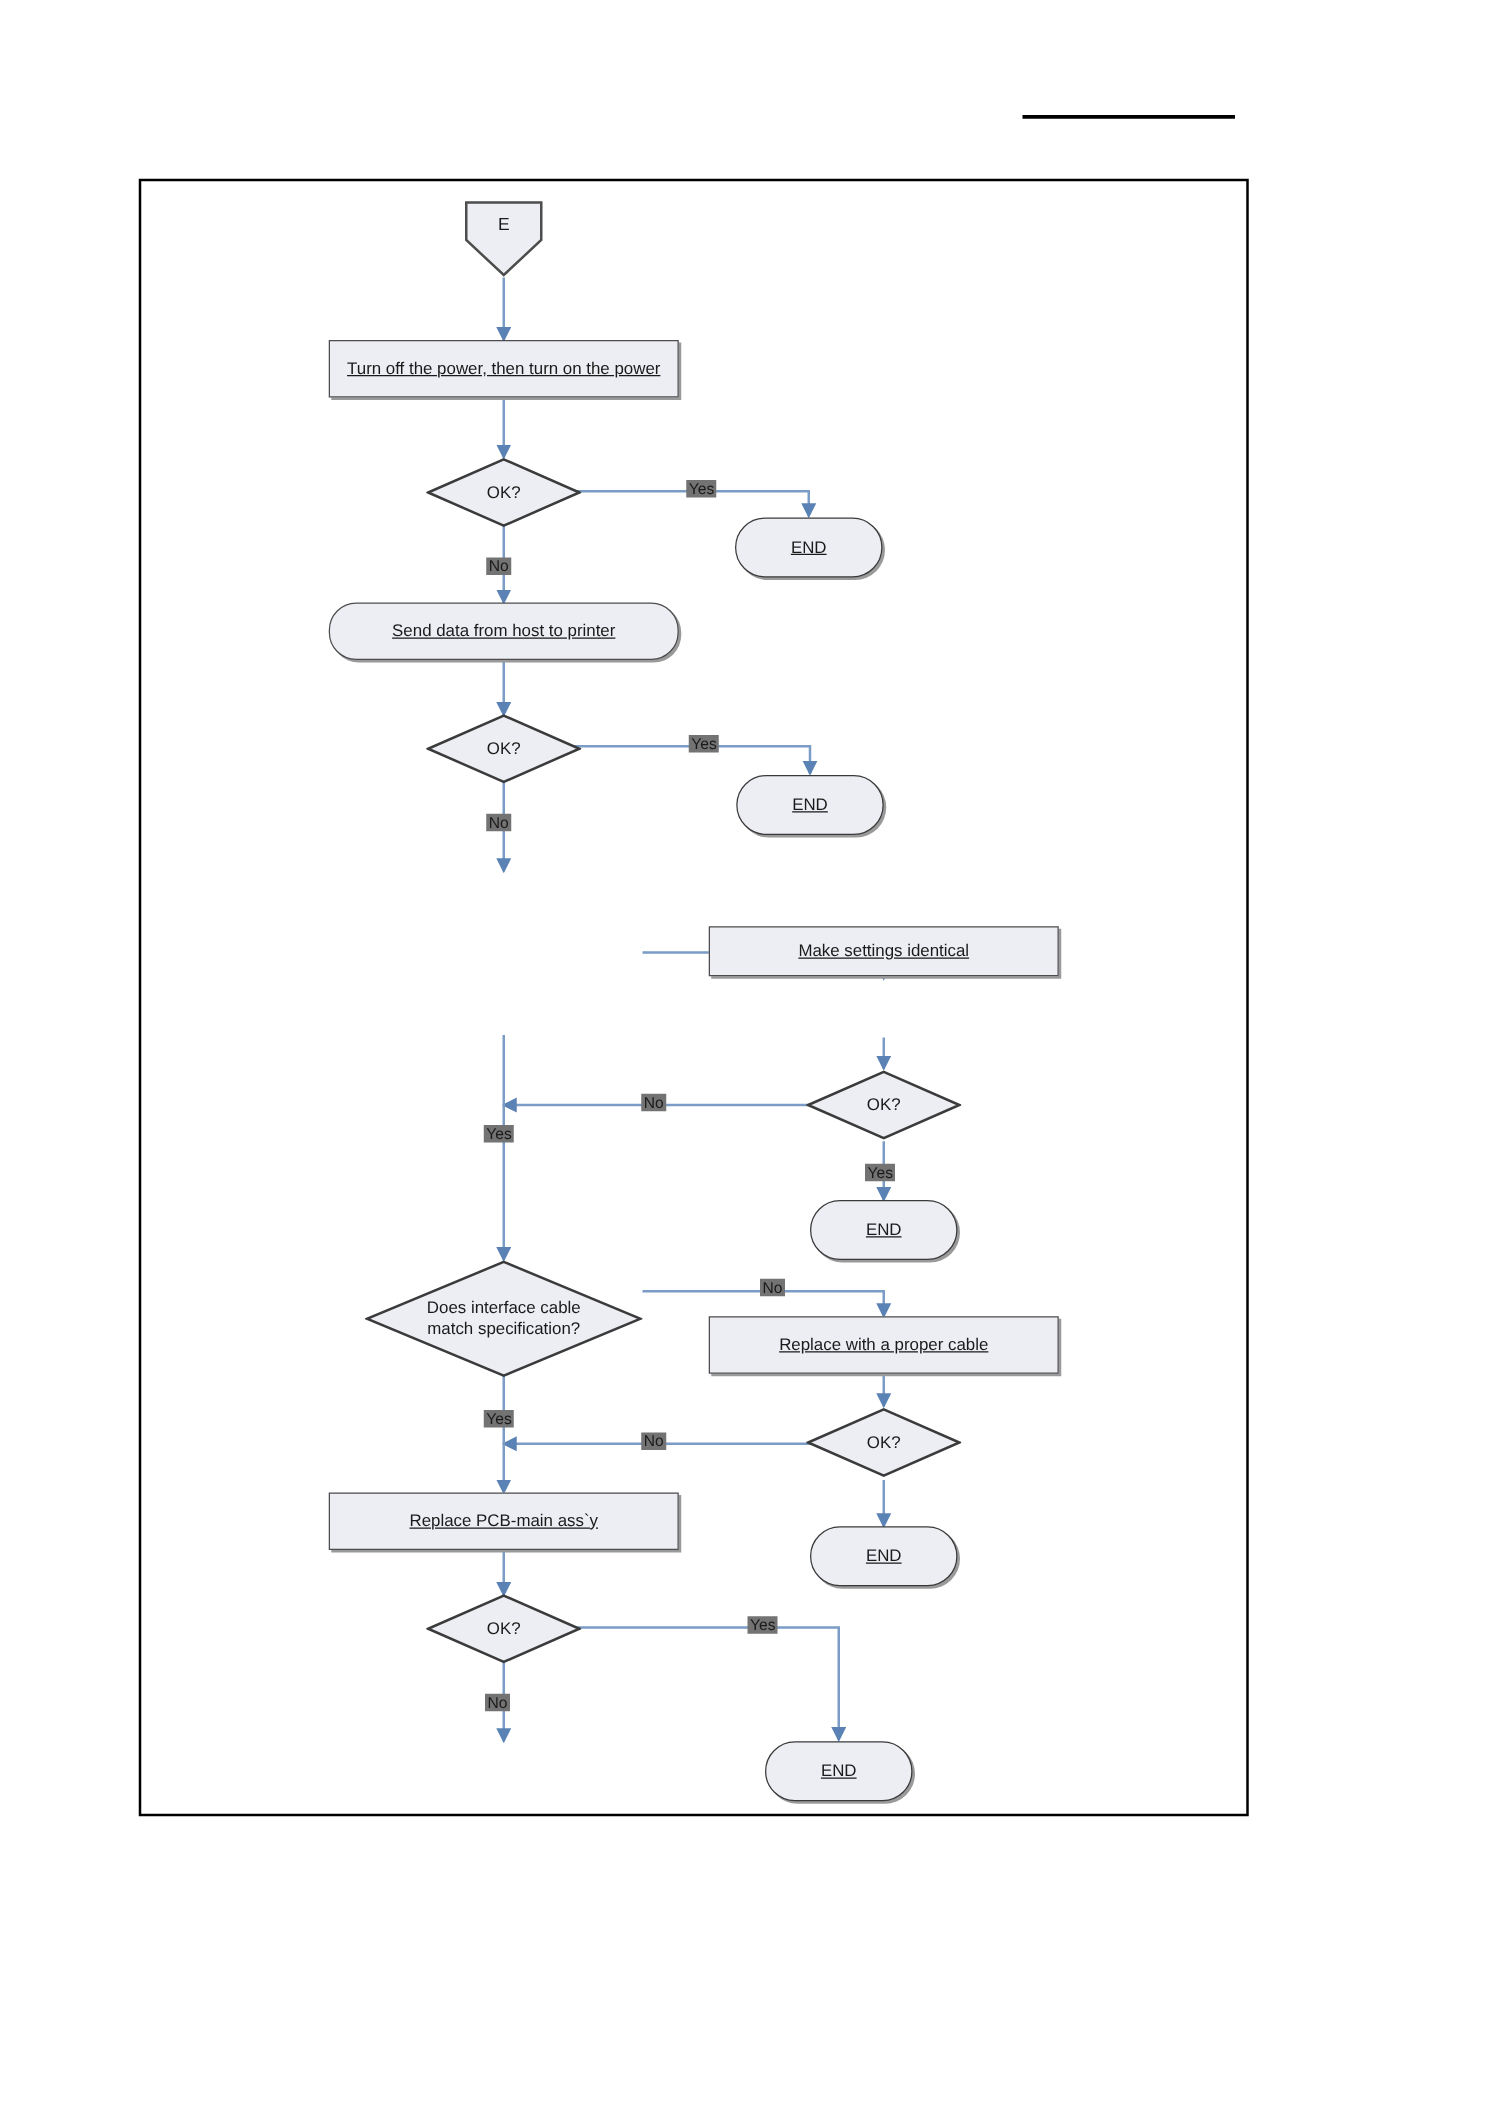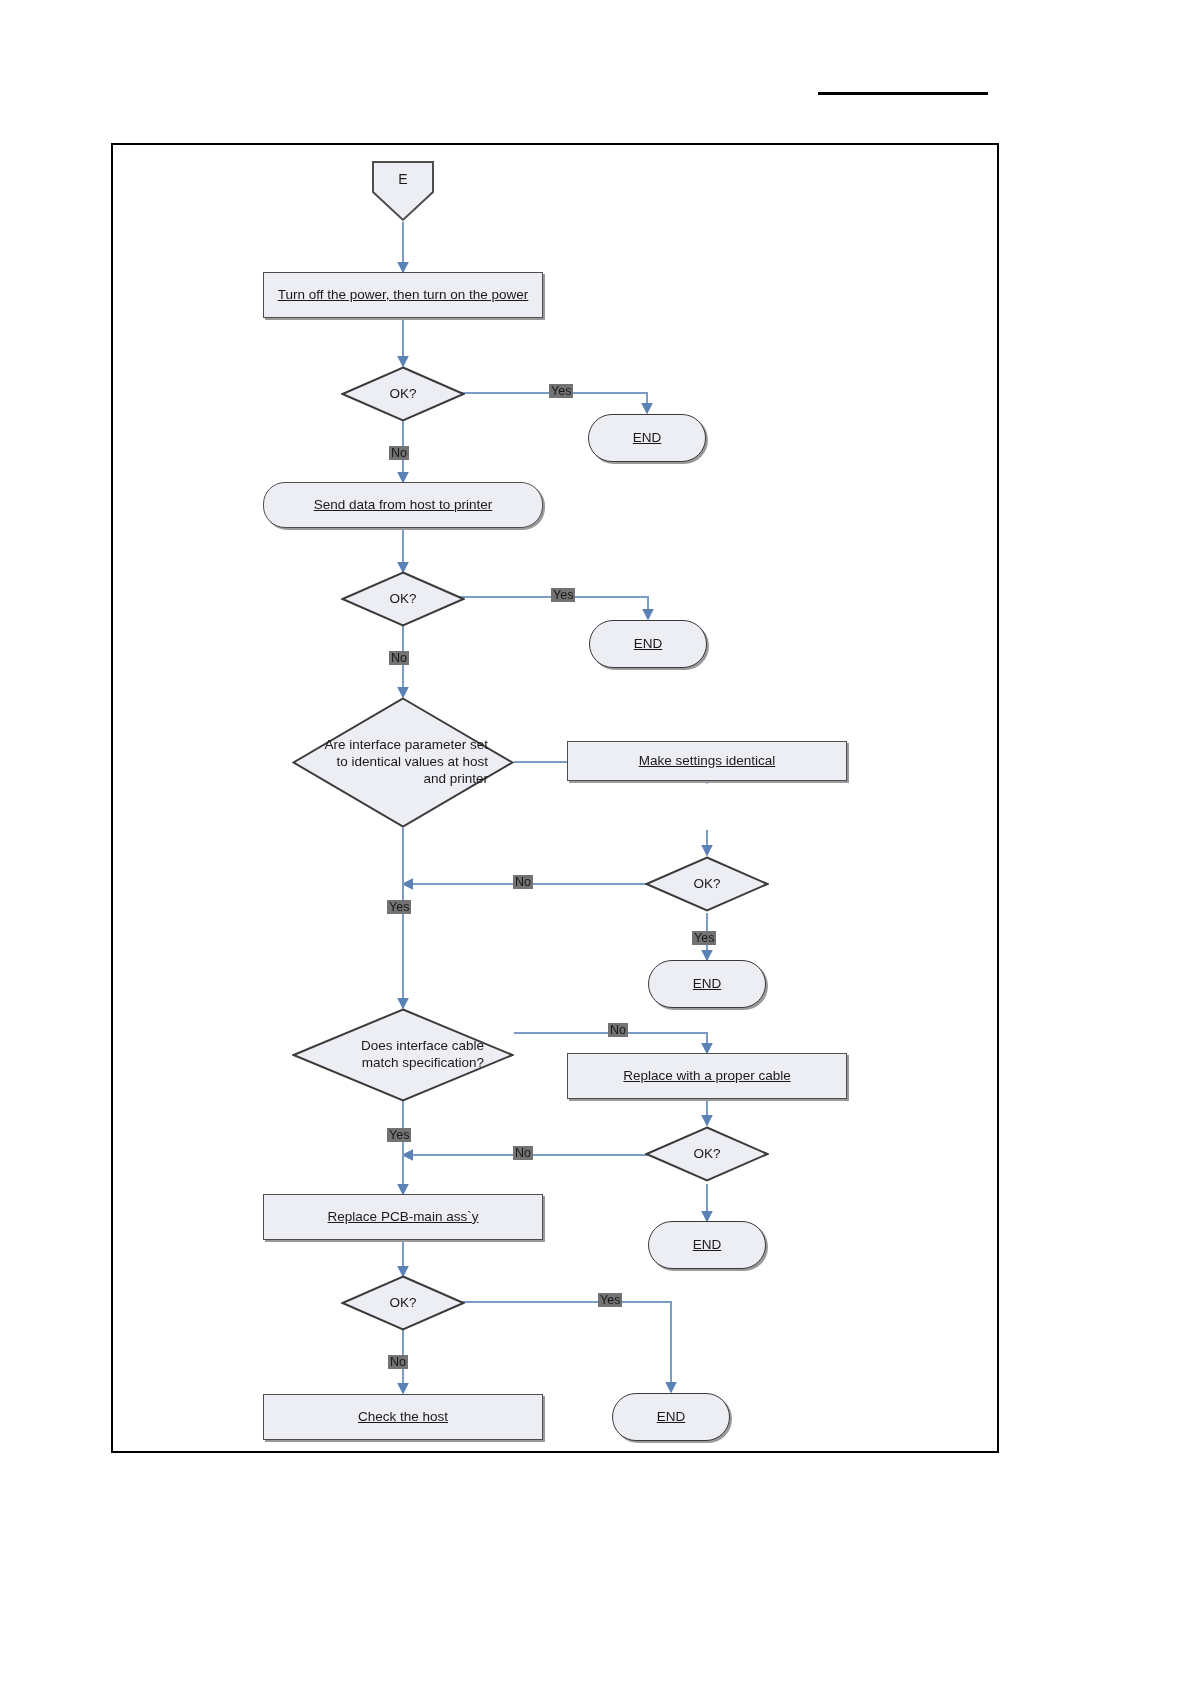--- a/index.html
+++ b/index.html
@@ -34,21 +34,21 @@
 
   .proc{
     background:#eceef4;border:1.6px solid #4d4d4d;
     box-shadow:2px 2px 0 0 #9a9a9a;
   }
 
   .decision-wrap{position:absolute;}
   .decision-wrap .label{
     position:absolute;left:0;top:0;width:100%;height:100%;
     display:flex;align-items:center;justify-content:center;
-    text-align:right;font-size:13.5px;line-height:1.25;color:#1a1a1a;
+    text-align:center;font-size:13.5px;line-height:1.25;color:#1a1a1a;
     padding:0 6px;box-sizing:border-box;
   }
   .decision-wrap svg{position:absolute;left:0;top:0;}
 
   .terminator{
     background:#eceef4;border:1.7px solid #3a3a3a;border-radius:26px;
     box-shadow:2px 2px 0 0 #9a9a9a;
   }
 
   .connector-pent{position:absolute;}
@@ -158,26 +158,20 @@
     </svg>
     <div class="label">OK?</div>
   </div>
   <div class="edge-label" style="left:551px;top:588px;">Yes</div>
   <div class="edge-label" style="left:389px;top:651px;">No</div>
 
   <div class="node terminator" style="left:589px;top:620px;width:118px;height:48px;">
     <span>END</span>
   </div>
 
-  <div class="decision-wrap" style="left:292px;top:697px;width:222px;height:131px;">
-    <svg width="222" height="131" viewBox="0 0 222 131" xmlns="http://www.w3.org/2000/svg">
-      <polygon points="111,1.5 220.5,65.5 111,129.5 1.5,65.5" fill="#eceef4" stroke="#3b3b3b" stroke-width="2"></polygon>
-    </svg>
-    <div class="label" style="padding:0 26px;">Are interface parameter set to identical values at host and printer</div>
-  </div>
   <div class="edge-label" style="left:608px;top:751px;">No</div>
   <div class="edge-label" style="left:387px;top:900px;">Yes</div>
 
   <div class="node proc" style="left:567px;top:741px;width:280px;height:40px;">
     <span>Make settings identical</span>
   </div>
 
   <div class="decision-wrap" style="left:645px;top:856px;width:124px;height:56px;">
     <svg width="124" height="56" viewBox="0 0 124 56" xmlns="http://www.w3.org/2000/svg">
       <polygon points="62,1.5 122.5,28 62,54.5 1.5,28" fill="#eceef4" stroke="#3b3b3b" stroke-width="2"></polygon>
@@ -226,17 +220,14 @@
     </svg>
     <div class="label">OK?</div>
   </div>
   <div class="edge-label" style="left:598px;top:1293px;">Yes</div>
   <div class="edge-label" style="left:388px;top:1355px;">No</div>
 
   <div class="node terminator" style="left:612px;top:1393px;width:118px;height:48px;">
     <span>END</span>
   </div>
 
-  <div class="node proc" style="left:263px;top:1394px;width:280px;height:46px;">
-    <span>Check the host</span>
-  </div>
 
 </div>
 
 </body></html>

